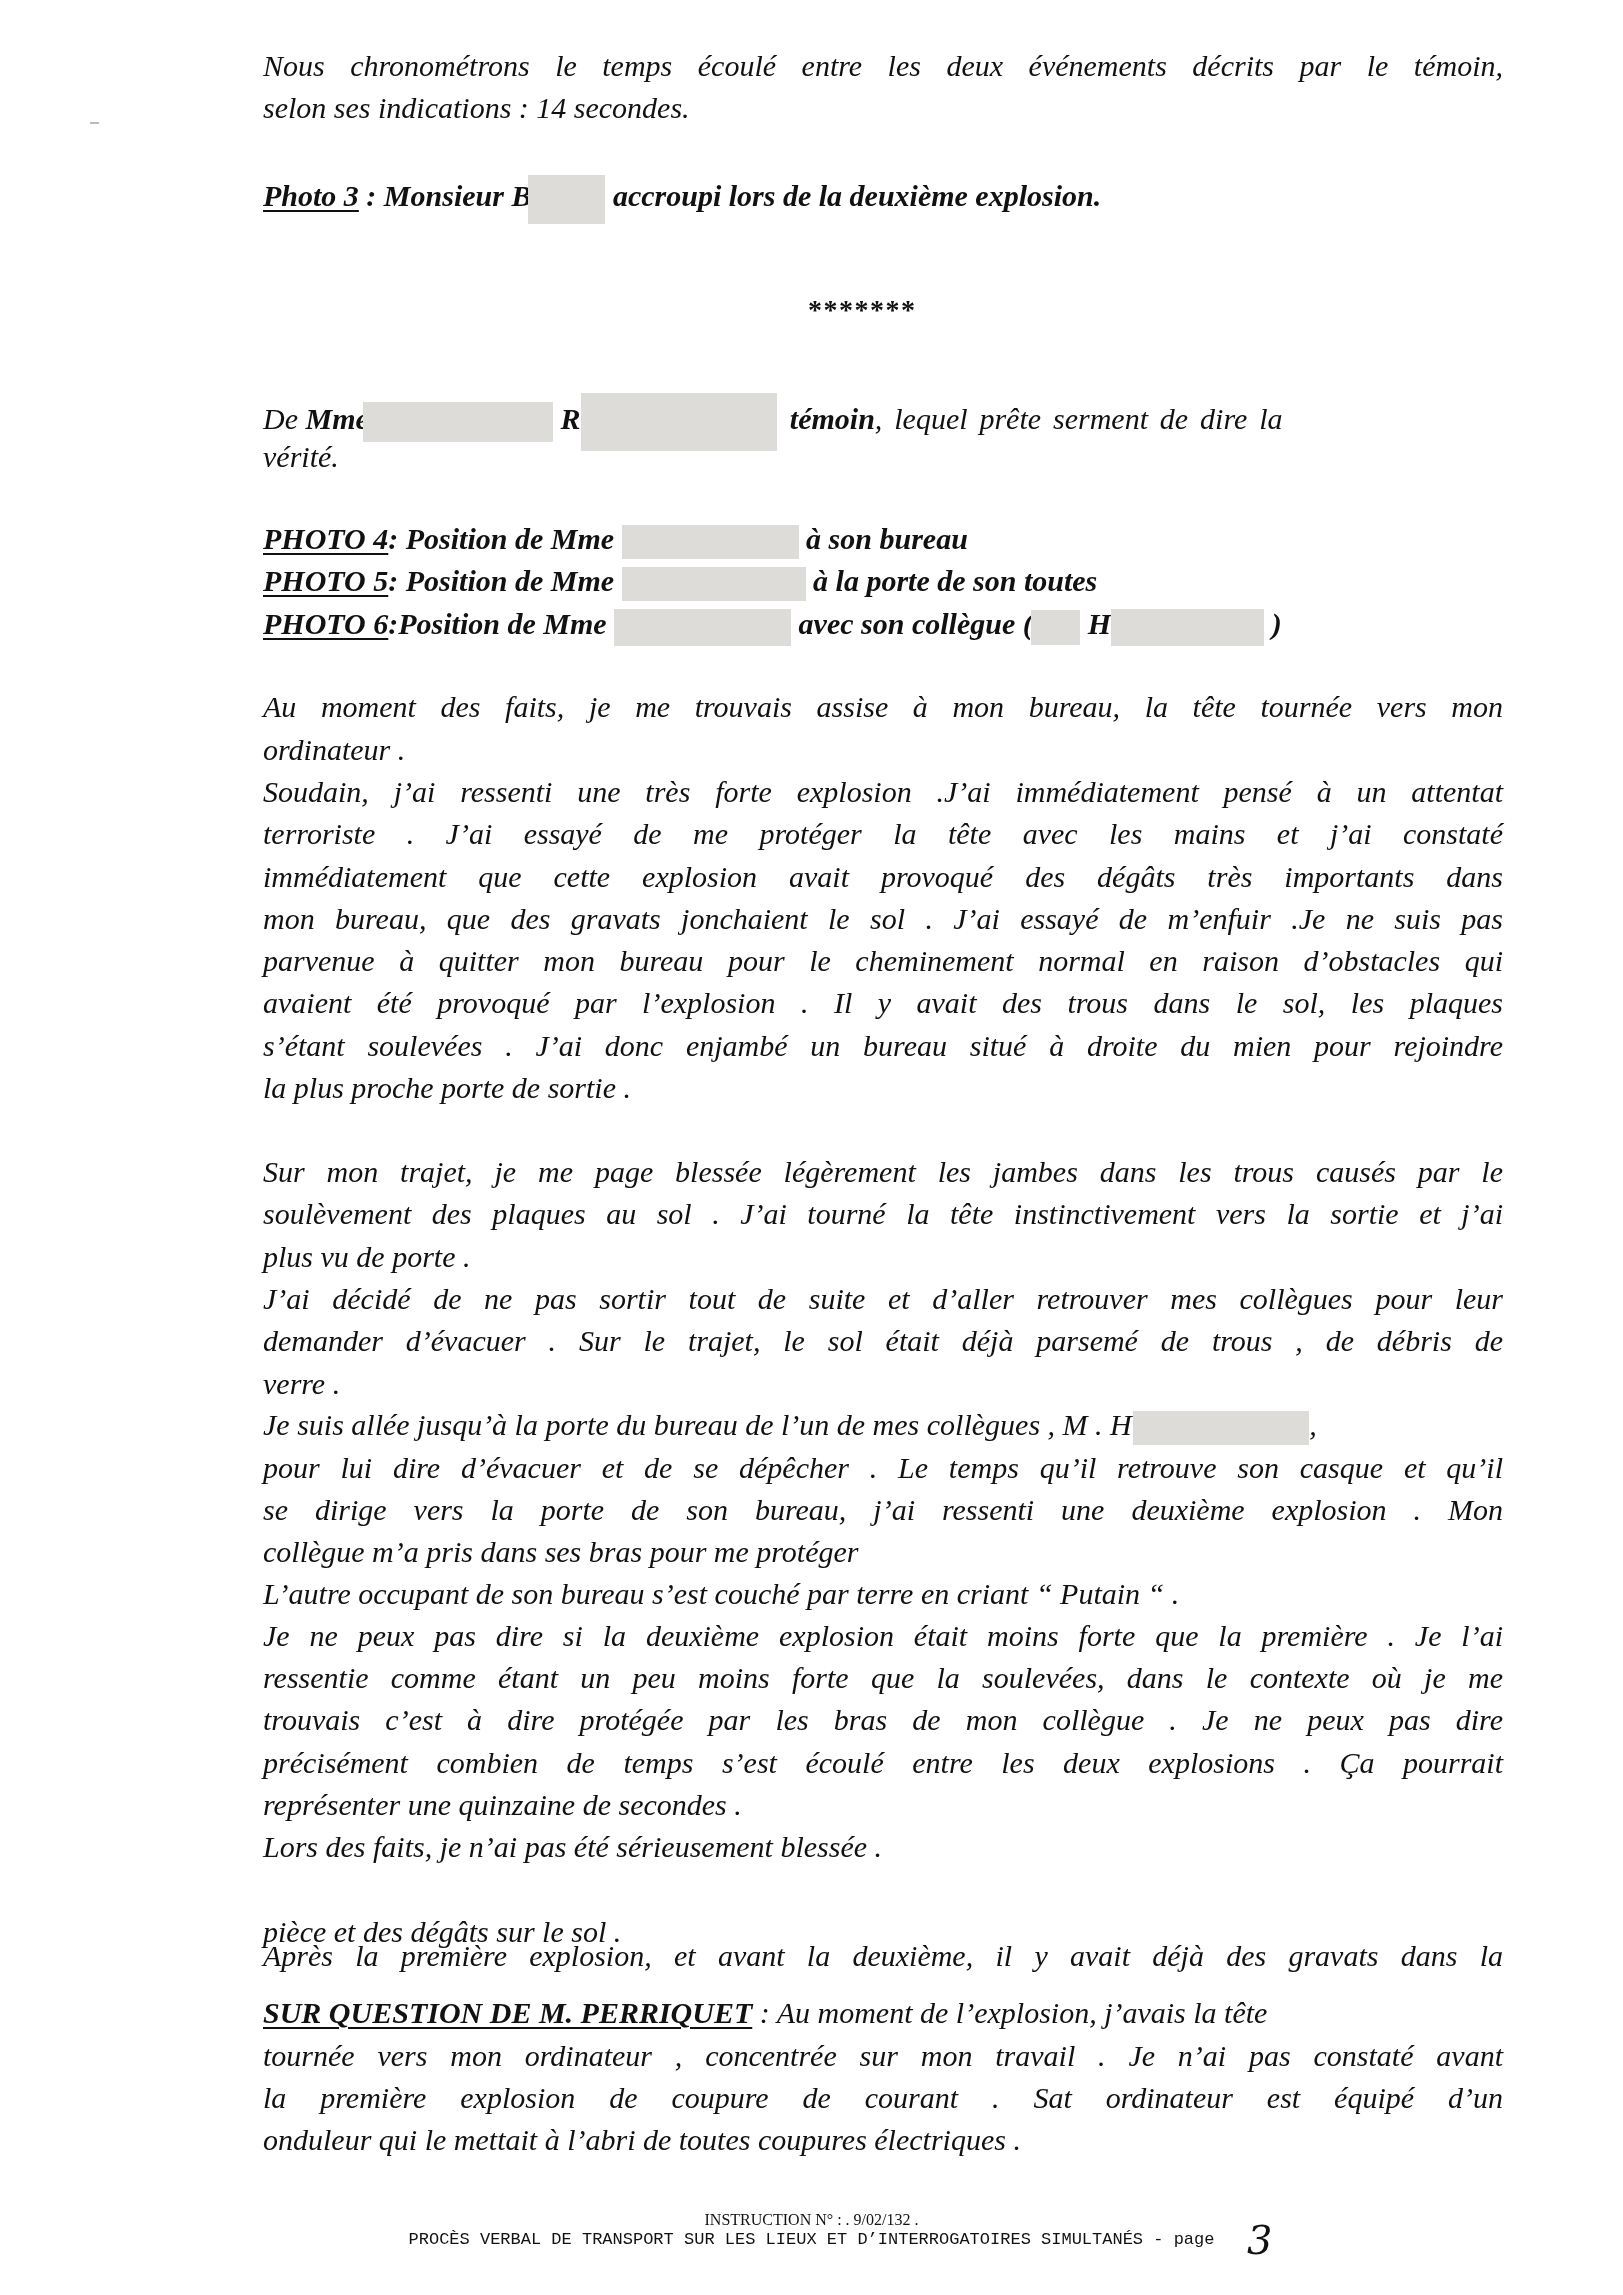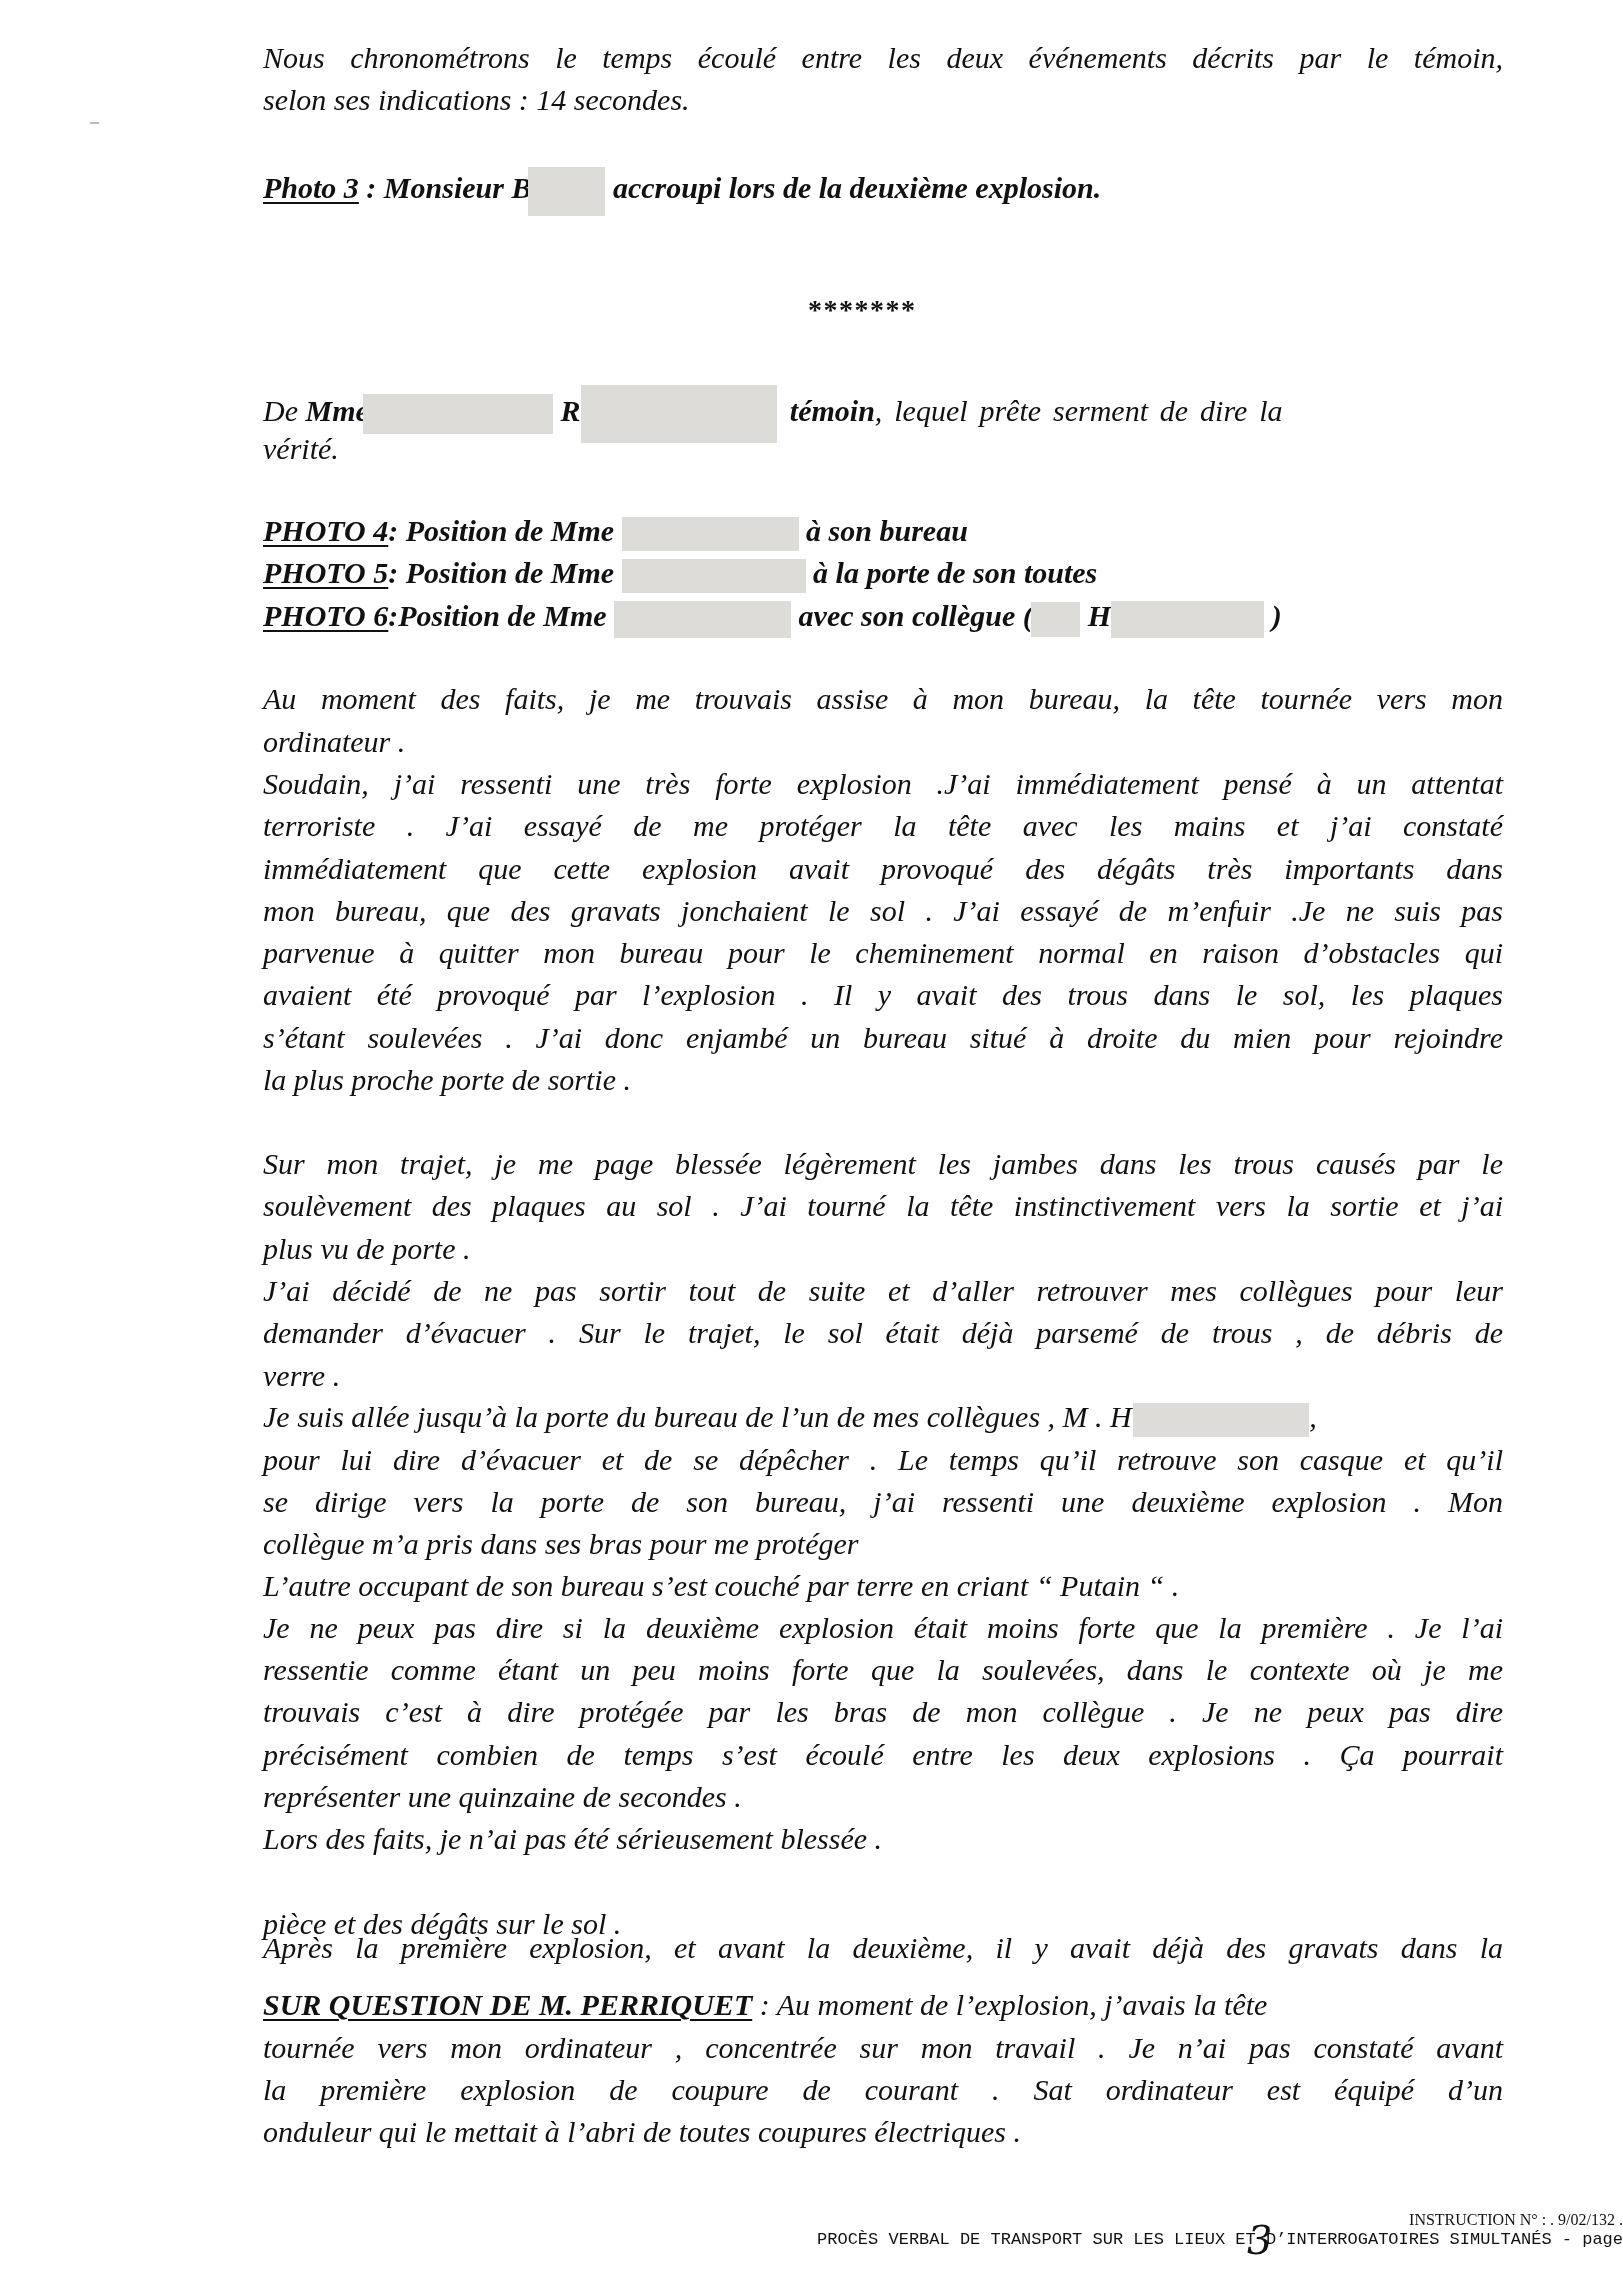--- a/index.html
+++ b/index.html
@@ -1,27 +1,27 @@
 <!DOCTYPE html>
 <html style="font-size:11.8px"><head>
 <meta charset="utf-8">
 <style>
   html, body { margin:0; padding:0; background:#ffffff; }
   body { width:1623px; height:2295px; position:relative; overflow:hidden;
          font-family:"Liberation Serif", "DejaVu Serif", serif; color:#111; }
   .line { position:absolute; left:263px; white-space:nowrap; font-style:italic;
-          font-size:30px; line-height:40px; letter-spacing:0; }
+          font-size:30px; line-height:40px; letter-spacing:0;margin-top:8px; }
   .just { width:1240px; text-align:justify; text-align-last:justify; }
   .b { font-weight:bold; }
   .u { text-decoration:underline; text-decoration-thickness:2.2px; text-underline-offset:3.7px; }
   .up { font-style:normal; font-weight:bold; }
   .redact { display:inline-block; background:#dddcd8; vertical-align:middle; }
   .stars { position:absolute; left:808px; top:294px; font-size:28px; font-weight:bold; font-style:normal; letter-spacing:1.5px; }
   .mark { position:absolute; left:90px; top:122px; width:8.9px; height:2.2px; background:#bbb; }
-  .footer { position:absolute; left:0; width:1623px; text-align:right; font-style:normal;
+  .footer { position:absolute; left:0; width:1623px; text-align:center; font-style:normal;
             font-family:"Liberation Serif", serif; color:#111; }
   .f1 { top:2211px; font-size:16px; }
   .f2 { top:2230px; font-size:17px;font-family:Liberation Mono, monospace; }
   .pgnum { position:absolute; left:1247px; top:2217px; font-size:40px; font-style:italic; font-family:"DejaVu Serif", serif; }
 </style>
 </head>
 <body>
 
 <div class="mark"></div>
 

